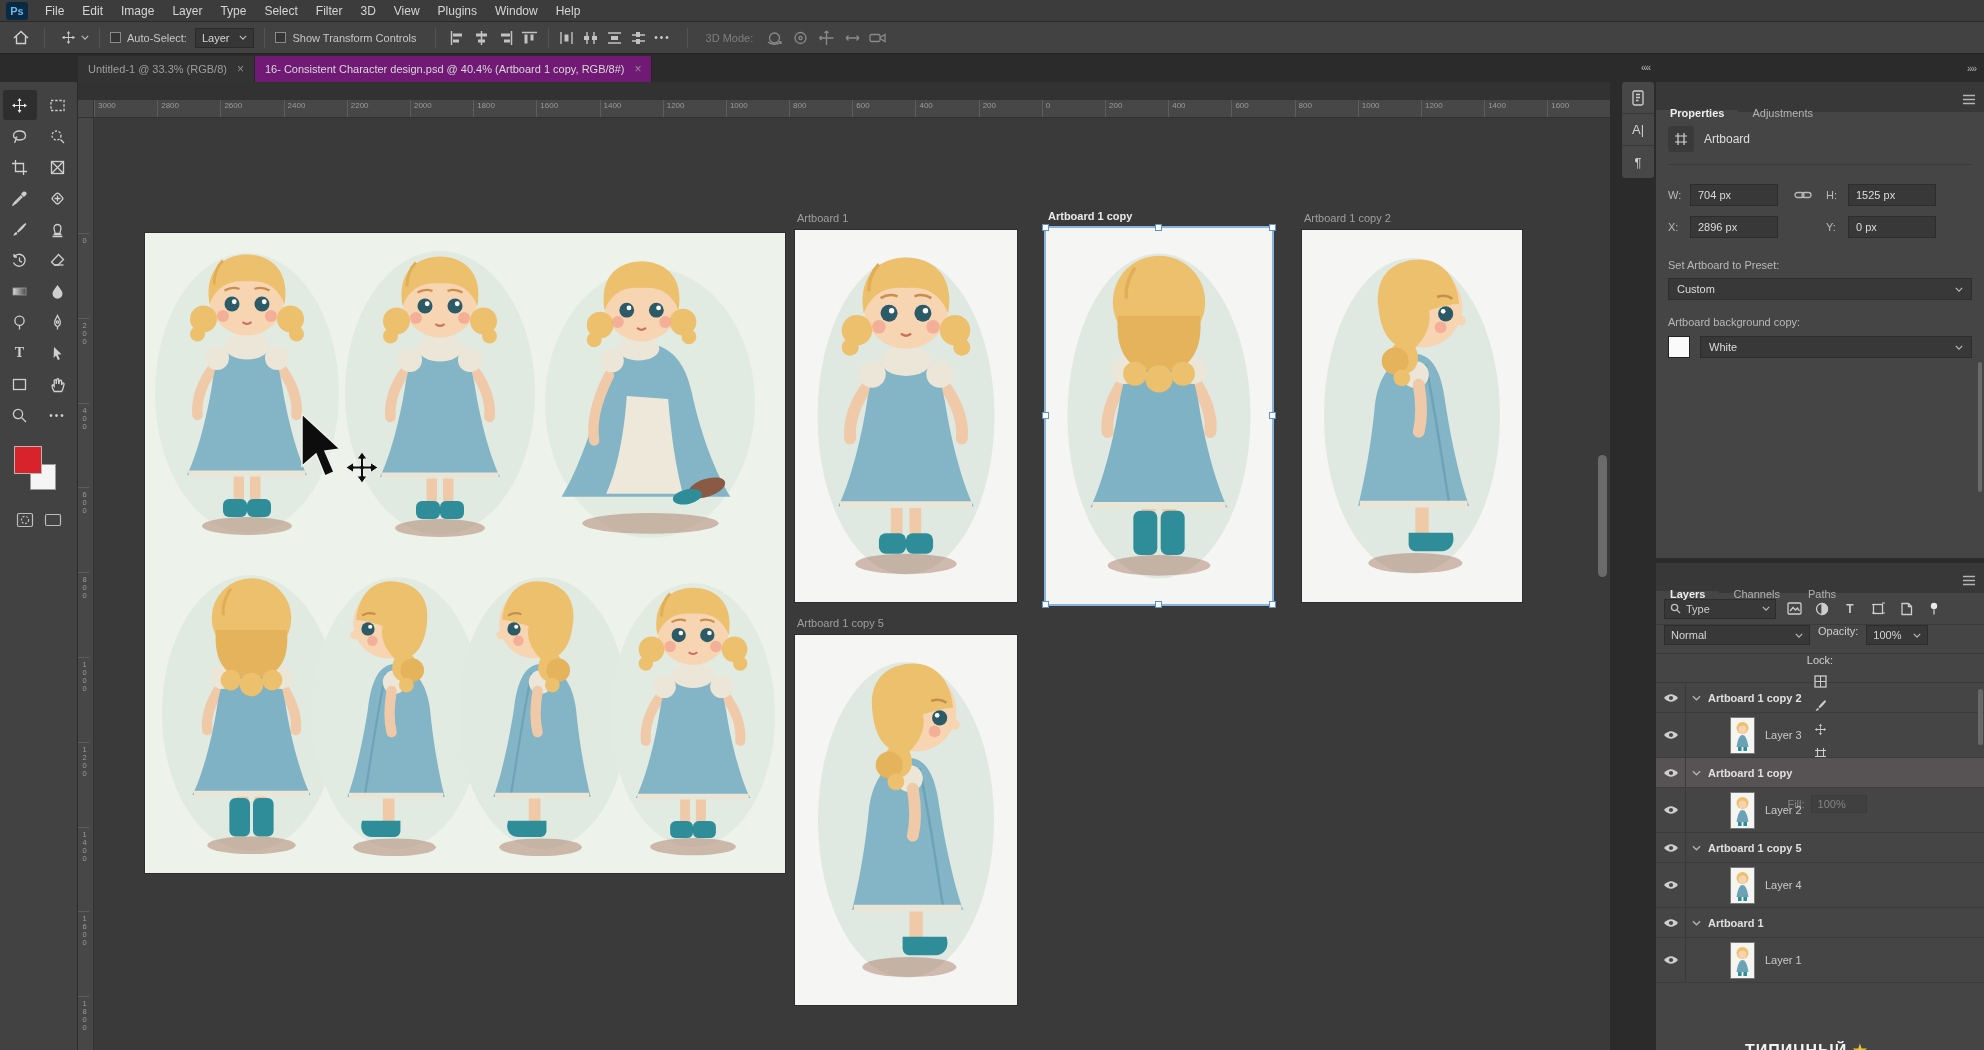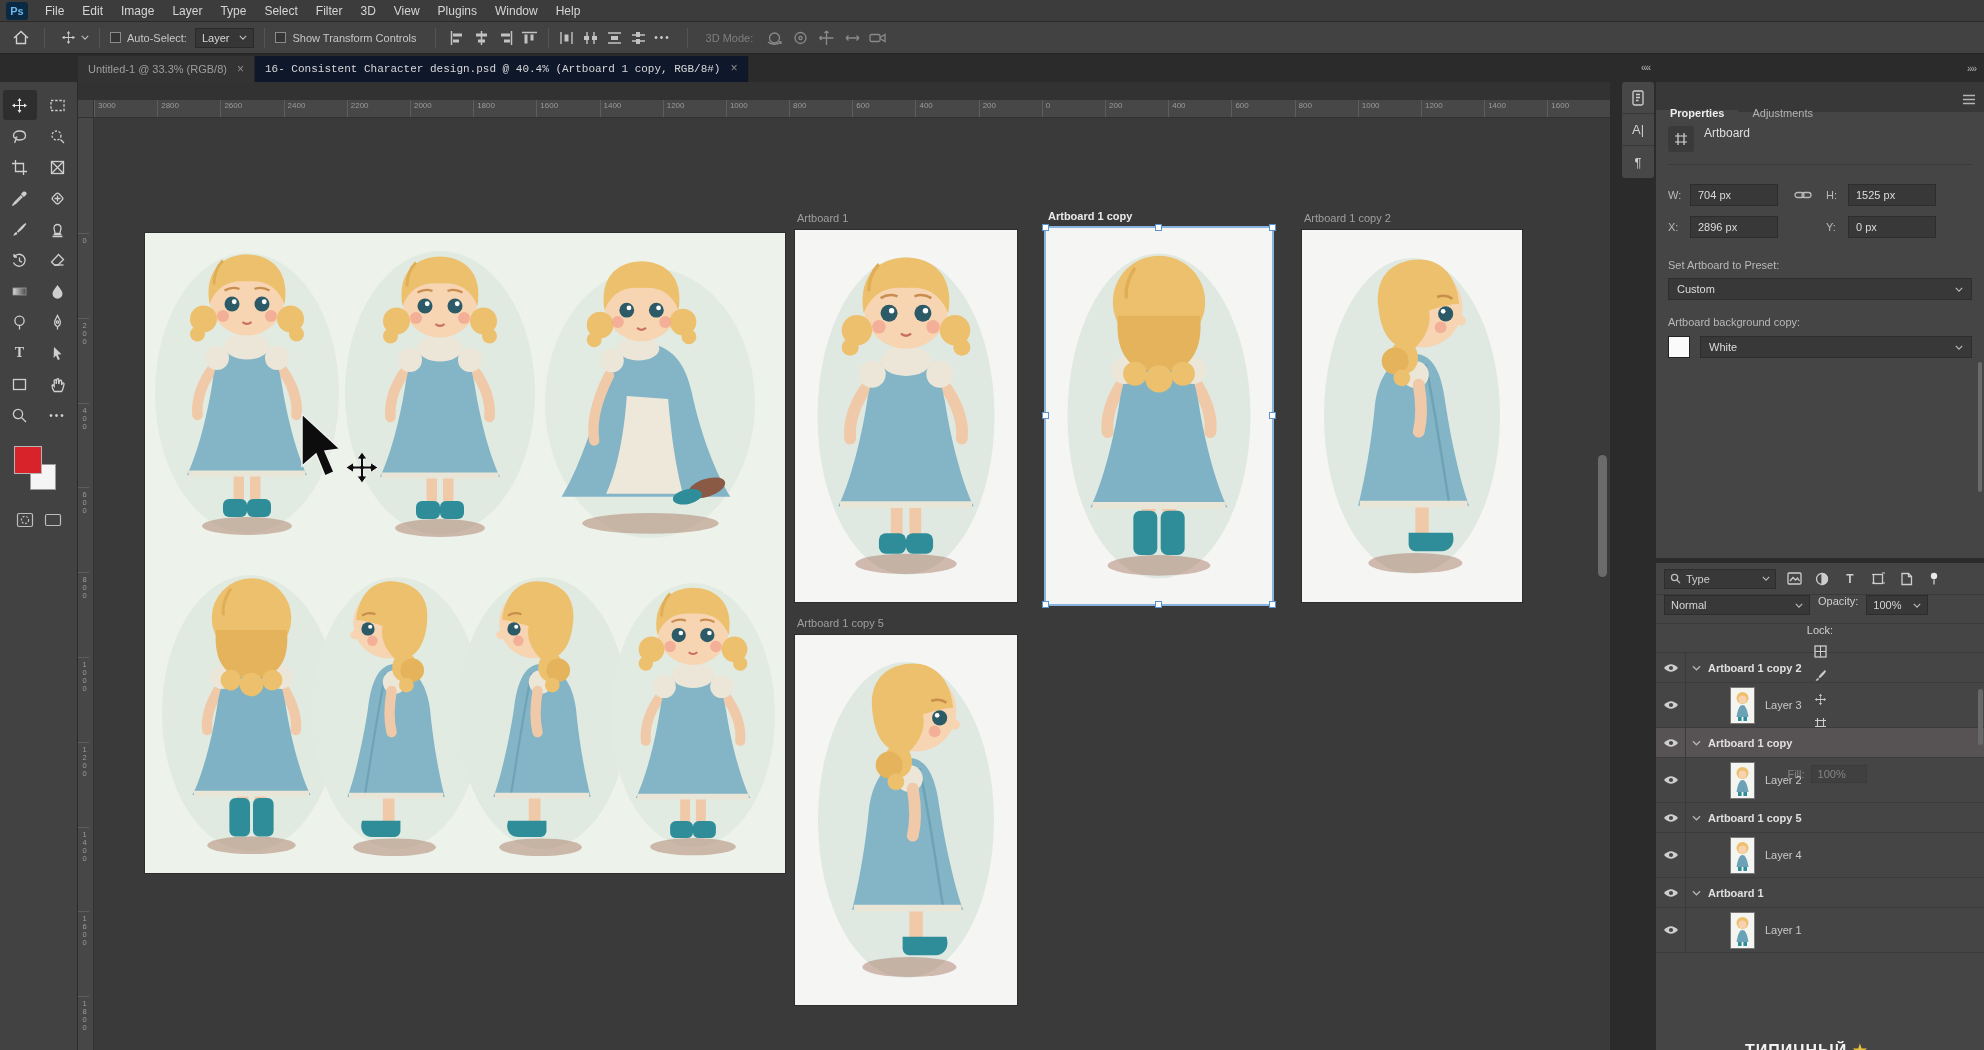--- a/index.html
+++ b/index.html
@@ -48,21 +48,21 @@
   .sw-bg { position:absolute; left:18px; top:20px; width:26px; height:26px; background:#f5f5f5; border:1px solid #9a9a9a; }
   .sw-fg { position:absolute; left:2px; top:2px; width:28px; height:28px; background:#d8232a; border:1px solid #b5b5b5; }
   .tb-bottom { display:flex; gap:10px; justify-content:center; margin-top:4px; }
   .tb-bottom svg { stroke:#bdbdbd; fill:none; stroke-width:1.2; }
 
   
   .center { flex:1; display:flex; flex-direction:column; min-width:0; }
   .tabstrip { height:28px; background:#2b2b2b; display:flex; align-items:flex-end; }
   .doc-tab { height:26px; display:flex; align-items:center; padding:0 10px; font-size:11px;
     background:#333333; color:#9e9e9e; border-right:1px solid #252525; white-space:nowrap; }
-  .doc-tab[data-active="true"] { background:#0f172a; color:#d8d8d8;font-family:Liberation Mono, monospace; }
+  .doc-tab[data-active="true"] { background:#701a75; color:#d8d8d8; }
   .tab-close { margin-left:10px; font-size:12px; color:#8f8f8f; }
 
   .canvas-wrap { position:relative; flex:1; background:#3a3a3a; overflow:hidden; }
   .canvas-topgap { position:absolute; top:0; left:0; right:0; height:18px; background:#323232; }
   .ruler-corner { position:absolute; top:18px; left:0; width:16px; height:18px; background:#474747;
     border-right:1px solid #333; border-bottom:1px solid #333; }
   .hruler { position:absolute; top:18px; left:16px; right:0; height:18px; background:#474747;
     border-bottom:1px solid #333; display:flex; overflow:hidden; }
   .hr-cell { width:63.2px; flex:none; border-left:1px solid #5d5d5d; font-size:8px; color:#9b9b9b;
     padding:1px 0 0 3px; }
@@ -101,21 +101,21 @@
     padding-right:8px; font-size:10px; color:#b5b5b5; letter-spacing:-1px; }
 
   .panel { background:#454545; }
   .panel-tabs { height:30px; background:#383838; display:flex; align-items:stretch; position:relative; }
   .ptab { padding:3px 14px; font-size:11px; display:flex; align-items:center; color:#b2b2b2;margin-top:28px; }
   .ptab.active { background:#454545; color:#ededed; font-weight:bold; }
   .panel-menu { position:absolute; right:8px; top:9px; }
   .panel-menu svg { stroke:#b5b5b5; stroke-width:1.5; }
 
   .props-body { padding:10px 12px 0 12px; position:relative; height:446px; }
-  .obj-row { display:flex; align-items:flex-start; gap:10px; padding:4px 0 12px 0; border-bottom:1px solid #3a3a3a; }
+  .obj-row { display:flex; align-items:center; gap:10px; padding:4px 0 12px 0; border-bottom:1px solid #3a3a3a; }
   .obj-ico { width:26px; height:26px; background:#3a3a3a; border-radius:3px; display:flex; align-items:center; justify-content:center; }
   .obj-ico svg { stroke:#d5d5d5; fill:none; stroke-width:1.4; }
   .obj-name { font-size:12px; color:#dedede; }
   .dim-grid { margin-top:14px; }
   .dim-row { display:flex; align-items:center; height:32px; font-size:11px; color:#b9b9b9; }
   .dim-row .lbl { width:22px; }
   .field { width:88px; height:22px; background:#383838; border:1px solid #2d2d2d; color:#dcdcdc;
     font-size:11px; display:flex; align-items:center; padding-left:7px; margin-right:10px; }
   .chain { width:30px; display:flex; justify-content:center; }
   .chain svg { stroke:#b9b9b9; fill:none; stroke-width:1.3; }
@@ -742,20 +742,30 @@
                   </svg>
               </div>
             </div>
             <div class="props-scroll"></div>
           </div>
         </div>
 
         <div class="panel-gap"></div>
 
         <div class="panel layers-panel">
+          <div class="panel-tabs">
+            <span class="ptab active">Layers</span>
+            <span class="ptab">Channels</span>
+            <span class="ptab">Paths</span>
+            <span class="panel-menu">
+              <svg width="14" height="11" viewBox="0 0 14 11">
+                  <path d="M1 1.5 H13 M1 5.5 H13 M1 9.5 H13"></path>
+                </svg>
+            </span>
+          </div>
           <div class="filter-row">
             <span class="search-box">
               <svg width="11" height="11" viewBox="0 0 12 12">
                   <circle cx="5" cy="5" r="3.4"></circle>
                   <path d="M7.6 7.6 L11 11"></path>
                 </svg>
               <span style="flex:1">Type</span>
               <svg class="chev" viewBox="0 0 10 6">
                   <polyline points="1,1 5,5 9,1"></polyline>
                 </svg>

